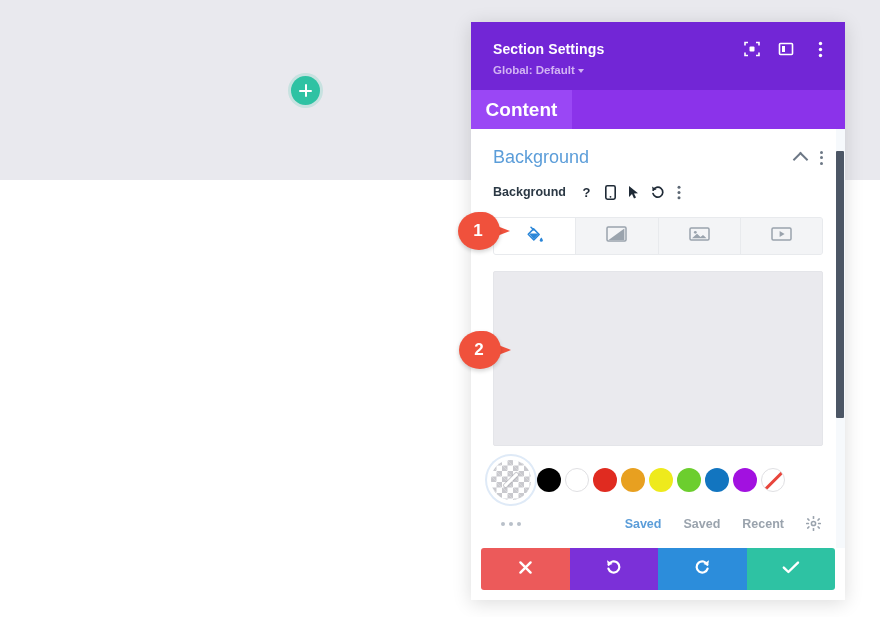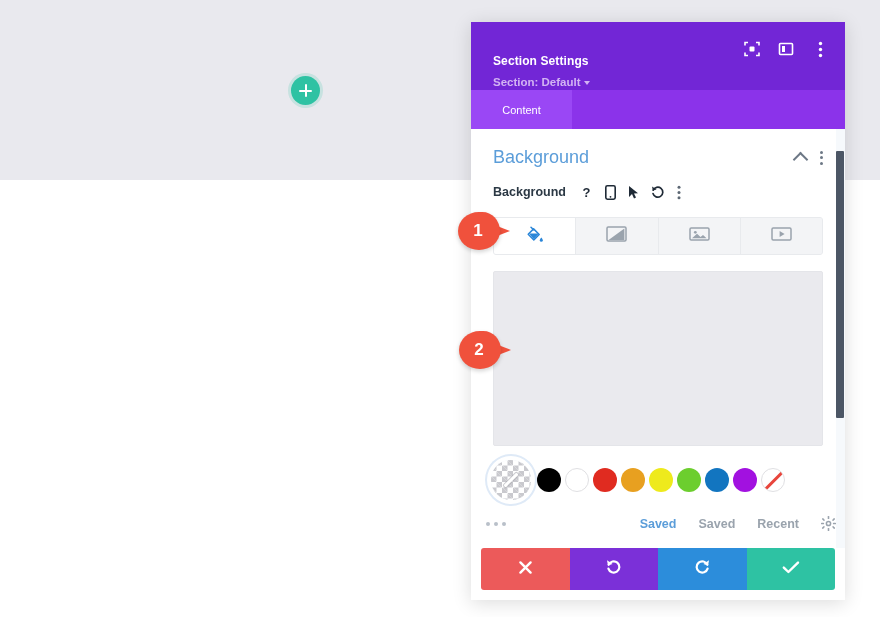--- a/index.html
+++ b/index.html
@@ -62,25 +62,24 @@
 
   
   .panel-header {
     background: #7226d6;
     padding: 16px 22px 13px 22px;
     position: relative;
     height: 68px;
   }
   .panel-title {
     color: #ffffff;
-    font-size: 12px;
+    font-size: 14px;
     font-weight: bold;
     letter-spacing: 0.1px;
     line-height: 22px;
-    margin-top: 12px;
   }
   .panel-preset {
     color: #d2b4f3;
     font-size: 11.5px;
     font-weight: bold;
     margin-top: 4px;
     display: inline-block;
     cursor: pointer;
   }
   .preset-caret {
@@ -105,22 +104,22 @@
   }
 
   
   .panel-tabs {
     background: #8b33ea;
     display: flex;
     height: 39px;
   }
   .panel-tab {
     color: #ffffff;
-    font-size: 11px;
-    font-weight: normal;
+    font-size: 19px;
+    font-weight: bold;
     display: flex;
     align-items: center;
     justify-content: center;
     cursor: pointer;
     height: 39px;
   }
   .panel-tab.active { background: #9a47f5; }
   .tab-content { width: 101px; }
   .tab-design  { width: 104px; }
   .tab-advanced{ width: 119px; }
@@ -266,21 +265,21 @@
     left: -2px; top: 10px;
     width: 28px; height: 2.5px;
     background: #e8453c;
     transform: rotate(-45deg);
   }
 
   
   .palette-footer {
     display: flex;
     align-items: center;
-    padding: 0 9px;
+    padding: 0 24px;
     margin-top: 16px;
   }
   .palette-footer .more-dots { margin-left: 6px; }
   .pf-spacer { flex: 1; }
   .pf-link {
     font-size: 12.5px;
     font-weight: bold;
     color: #9aa3ad;
     margin-left: 22px;
     cursor: pointer;
@@ -373,21 +372,21 @@
 <div id="add-section-button">
   <span class="plus-h"></span>
   <span class="plus-v"></span>
 </div>
 
 <div id="settings-panel">
 
   <div class="panel-header">
     <div class="panel-title">Section Settings</div>
     <div>
-      <span class="panel-preset">Section: Default</span><span class="preset-caret"></span>
+      <span class="panel-preset">Global: Default</span><span class="preset-caret"></span>
     </div>
 
     <div class="header-icons">
       <span class="hicon">
         <svg width="16" height="16" viewBox="0 0 16 16">
           <path d="M1 4.5V1.5h3M12 1.5h3v3M15 11.5v3h-3M4 14.5H1v-3" fill="none" stroke="#ffffff" stroke-width="1.6"></path>
           <rect x="5.5" y="5.5" width="5" height="5" rx="1" fill="#ffffff"></rect>
         </svg>
       </span>
       <span class="hicon">

